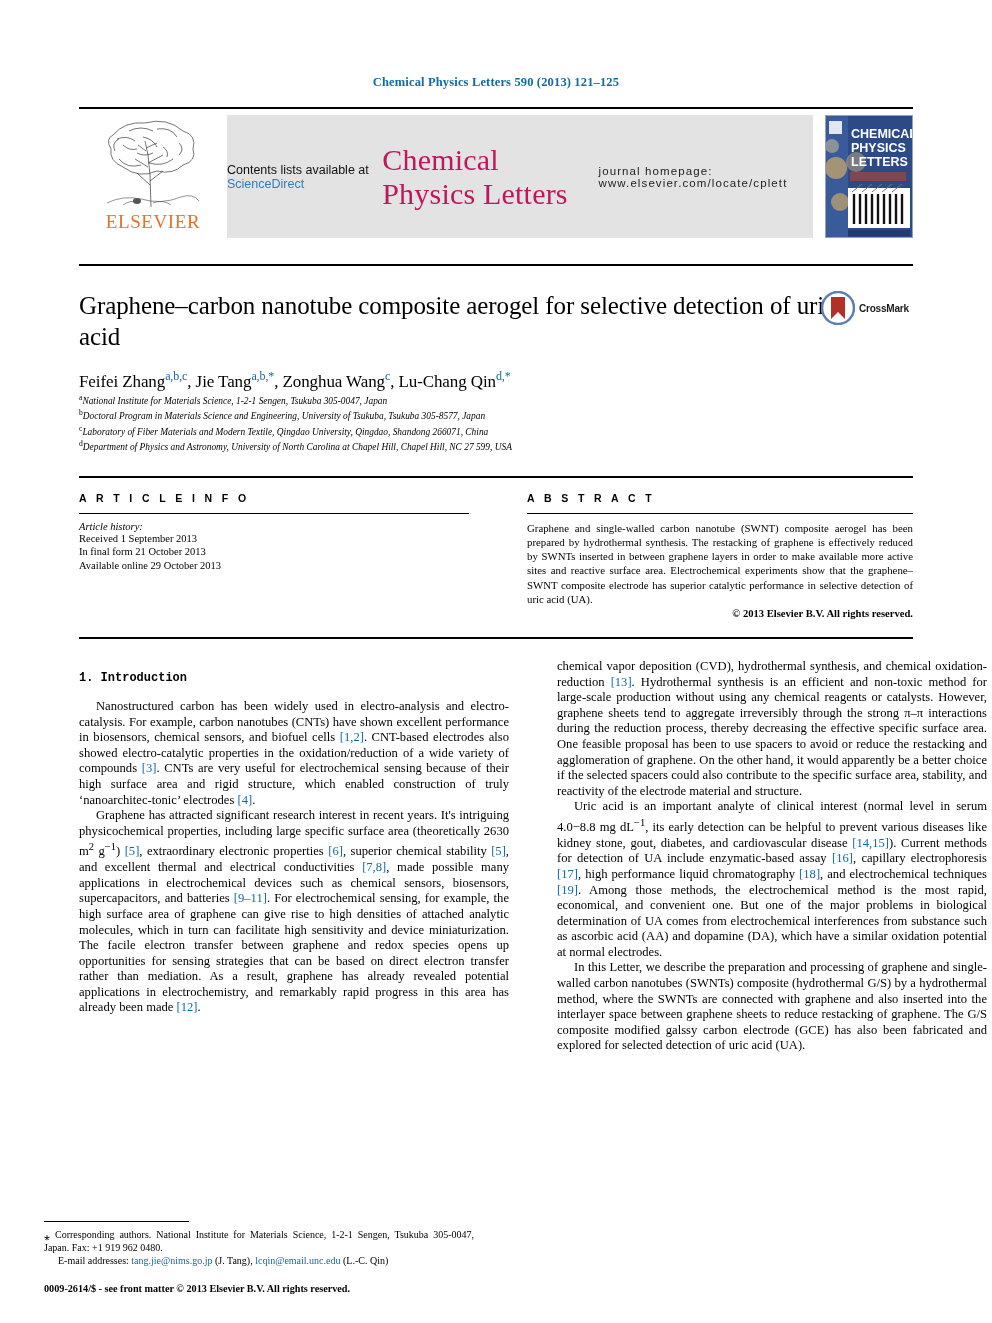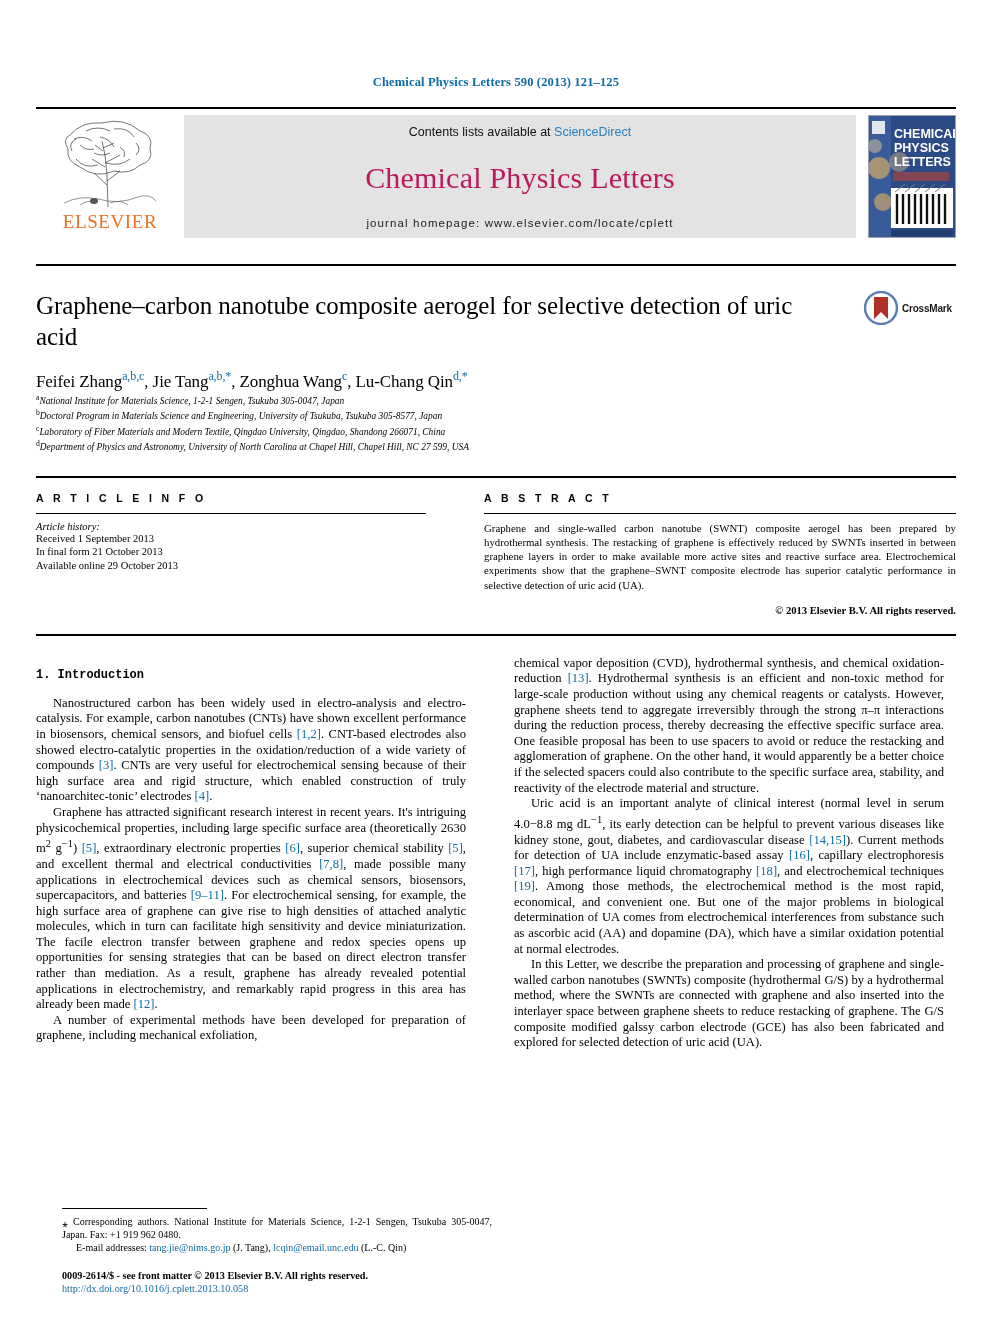--- a/index.html
+++ b/index.html
@@ -13,21 +13,21 @@
     font-family: "Liberation Serif", "DejaVu Serif", serif;
     color: #000000;
     position: relative;
     overflow: hidden;
   }
   .page {
     width: 992px;
     height: 1323px;
     position: relative;
     box-sizing: border-box;
-    padding: 0 36px;
+    padding: 0 79px;
   }
 
   
   .running-head {
     text-align: center;
     color: #0d6ca3;
     font-size: 12.5px;
     font-weight: bold;
     letter-spacing: .15px;
     padding-top: 75px;
@@ -56,21 +56,21 @@
     font-size: 19px;
     letter-spacing: .6px;
     font-weight: normal;
     margin-top: -2px;
   }
   .masthead-center {
     flex: 1 1 auto;
     background: #e3e3e3;
     margin: 6px 0 2px 0;
     display: flex;
-    flex-direction: column;
+    flex-direction: row;
     justify-content: space-between;
     align-items: center;
     padding: 10px 0 9px 0;
     box-sizing: border-box;
   }
   .contents-line {
     font-family: "Liberation Sans", sans-serif;
     font-size: 12.5px;
     color: #111;
   }
@@ -185,21 +185,21 @@
   .abstract-body {
     font-size: 10.8px;
     line-height: 14.2px;
     text-align: justify;
     font-family: "Liberation Serif", serif;
   }
   .copyright {
     text-align: right;
     font-size: 10.6px;
     font-weight: bold;
-    margin-top: 13px;
+    margin-top: 2px;
     font-family: "Liberation Serif", serif;
   }
 
   
   .body-rule {
     border-top: 2px solid #000;
     margin-top: 18px;
   }
   .columns {
     display: flex;
@@ -224,21 +224,21 @@
     text-align: justify;
     text-indent: 17px;
     font-family: "Liberation Serif", serif;
     hyphens: auto;
   }
   .ref { color: #0d6ca3; }
 
   
   .footnote-area {
     position: absolute;
-    left: 62px;
+    left: 44px;
     bottom: 28px;
     width: 430px;
   }
   .fn-rule {
     border-top: 1px solid #000;
     width: 145px;
     margin-bottom: 6px;
   }
   .fn {
     font-size: 10px;
@@ -377,21 +377,20 @@
 
   </div>
 
   <div class="body-rule"></div>
   <div class="columns">
     <div class="col left">
       <h2 class="sec-title">1. Introduction</h2>
       <div>
           <p class="body"><span>Nanostructured carbon has been widely used in electro-analysis and electro-catalysis. For example, carbon nanotubes (CNTs) have shown excellent performance in biosensors, chemical sensors, and biofuel cells </span><span class="ref">[1,2]</span><span>. CNT-based electrodes also showed electro-catalytic properties in the oxidation/reduction of a wide variety of compounds </span><span class="ref">[3]</span><span>. CNTs are very useful for electrochemical sensing because of their high surface area and rigid structure, which enabled construction of truly ‘nanoarchitec-tonic’ electrodes </span><span class="ref">[4]</span><span>.</span></p>
           <p class="body"><span>Graphene has attracted significant research interest in recent years. It's intriguing physicochemical properties, including large specific surface area (theoretically 2630 m</span><sup>2</sup><span> g</span><sup>−1</sup><span>) </span><span class="ref">[5]</span><span>, extraordinary electronic properties </span><span class="ref">[6]</span><span>, superior chemical stability </span><span class="ref">[5]</span><span>, and excellent thermal and electrical conductivities </span><span class="ref">[7,8]</span><span>, made possible many applications in electrochemical devices such as chemical sensors, biosensors, supercapacitors, and batteries </span><span class="ref">[9–11]</span><span>. For electrochemical sensing, for example, the high surface area of graphene can give rise to high densities of attached analytic molecules, which in turn can facilitate high sensitivity and device miniaturization. The facile electron transfer between graphene and redox species opens up opportunities for sensing strategies that can be based on direct electron transfer rather than mediation. As a result, graphene has already revealed potential applications in electrochemistry, and remarkably rapid progress in this area has already been made </span><span class="ref">[12]</span><span>.</span></p>
-          <p class="body"><span>A number of experimental methods have been developed for preparation of graphene, including mechanical exfoliation,</span></p>
         </div>
     </div>
     <div class="col right">
       <div>
           <p class="body" style="text-indent: 0px;"><span>chemical vapor deposition (CVD), hydrothermal synthesis, and chemical oxidation-reduction </span><span class="ref">[13]</span><span>. Hydrothermal synthesis is an efficient and non-toxic method for large-scale production without using any chemical reagents or catalysts. However, graphene sheets tend to aggregate irreversibly through the strong π–π interactions during the reduction process, thereby decreasing the effective specific surface area. One feasible proposal has been to use spacers to avoid or reduce the restacking and agglomeration of graphene. On the other hand, it would apparently be a better choice if the selected spacers could also contribute to the specific surface area, stability, and reactivity of the electrode material and structure.</span></p>
           <p class="body"><span>Uric acid is an important analyte of clinical interest (normal level in serum 4.0−8.8 mg dL</span><sup>−1</sup><span>, its early detection can be helpful to prevent various diseases like kidney stone, gout, diabetes, and cardiovascular disease </span><span class="ref">[14,15]</span><span>). Current methods for detection of UA include enzymatic-based assay </span><span class="ref">[16]</span><span>, capillary electrophoresis </span><span class="ref">[17]</span><span>, high performance liquid chromatography </span><span class="ref">[18]</span><span>, and electrochemical techniques </span><span class="ref">[19]</span><span>. Among those methods, the electrochemical method is the most rapid, economical, and convenient one. But one of the major problems in biological determination of UA comes from electrochemical interferences from substance such as ascorbic acid (AA) and dopamine (DA), which have a similar oxidation potential at normal electrodes.</span></p>
           <p class="body"><span>In this Letter, we describe the preparation and processing of graphene and single-walled carbon nanotubes (SWNTs) composite (hydrothermal G/S) by a hydrothermal method, where the SWNTs are connected with graphene and also inserted into the interlayer space between graphene sheets to reduce restacking of graphene. The G/S composite modified galssy carbon electrode (GCE) has also been fabricated and explored for selected detection of uric acid (UA).</span></p>
         </div>
     </div>
   </div>
@@ -403,17 +402,16 @@
       <span>Corresponding authors. National Institute for Materials Science, 1-2-1 Sengen, Tsukuba 305-0047, Japan. Fax: +1 919 962 0480.</span>
     </div>
     <div class="fn" style="text-indent:14px">
       <span class="fn-email-label">E-mail addresses:</span>
       <span class="link">tang.jie@nims.go.jp</span>
       <span>(J. Tang)</span><span>, </span><span class="link">lcqin@email.unc.edu</span>
       <span>(L.-C. Qin)</span>
     </div>
     <div class="issn-block">
       <div>0009-2614/$ - see front matter © 2013 Elsevier B.V. All rights reserved.</div>
-      <div class="doi">http://dx.doi.org/10.1016/j.cplett.2013.10.058</div>
     </div>
   </div>
 
 </div>
 
 </body></html>

